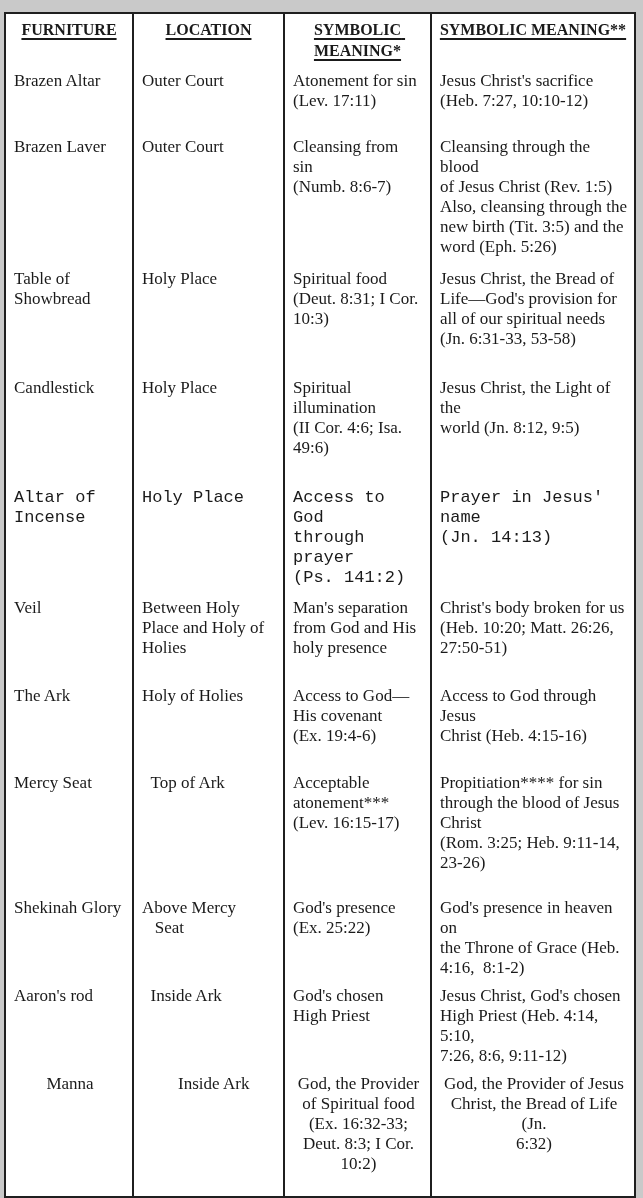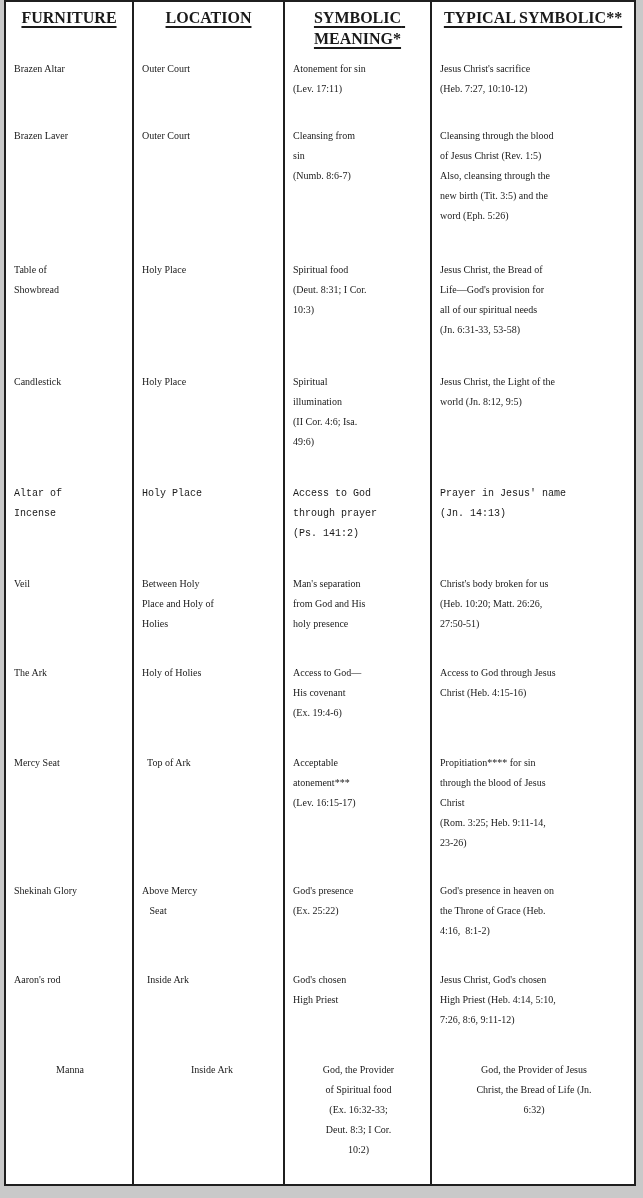--- a/index.html
+++ b/index.html
@@ -5,21 +5,21 @@
   html, body {
     margin: 0;
     padding: 0;
     background: #c9c9c9;
     font-family: "Liberation Serif", "DejaVu Serif", serif;
   }
   .page {
     width: 643px;
     height: 1198px;
     box-sizing: border-box;
-    padding: 0 8px 6px 4px;
+    padding: 12px 8px 6px 4px;
     background: #c9c9c9;
   }
   table.main-table {
     border-collapse: collapse;
     table-layout: fixed;
     width: 630px;
     height: 1186px;
     background: #ffffff;
     color: #1a1a1a;
   }
@@ -41,21 +41,21 @@
     line-height: 21px;
     text-align: center;
     vertical-align: top;
     padding: 5px 4px 0 4px;
     text-decoration: underline;
     text-decoration-thickness: 2px;
     text-underline-offset: 3px;
     white-space: pre-wrap;
   }
   td {
-    font-size: 10px;
+    font-size: 17px;
     line-height: 20px;
     vertical-align: top;
     padding: 0 6px 0 8px;
     white-space: pre-wrap;
     overflow: hidden;
   }
   tr.hdr   { height: 58px; }
   tr.r0  { height: 60px; }
   tr.r1  { height: 120px; }
   tr.r2  { height: 100px; }
@@ -78,21 +78,21 @@
       <col style="width:128px">
       <col style="width:151px">
       <col style="width:147px">
       <col style="width:204px">
     </colgroup>
     <thead>
       <tr class="hdr">
         <th>FURNITURE</th>
         <th>LOCATION</th>
         <th>SYMBOLIC MEANING*</th>
-        <th>TYPICAL SYMBOLIC**</th>
+        <th>SYMBOLIC MEANING**</th>
       </tr>
     </thead>
     <tbody>
       <tr class="r0">
         <td>Brazen Altar</td>
         <td>Outer Court</td>
         <td>Atonement for sin
 (Lev. 17:11)</td>
         <td>Jesus Christ's sacrifice
 (Heb. 7:27, 10:10-12)</td>

